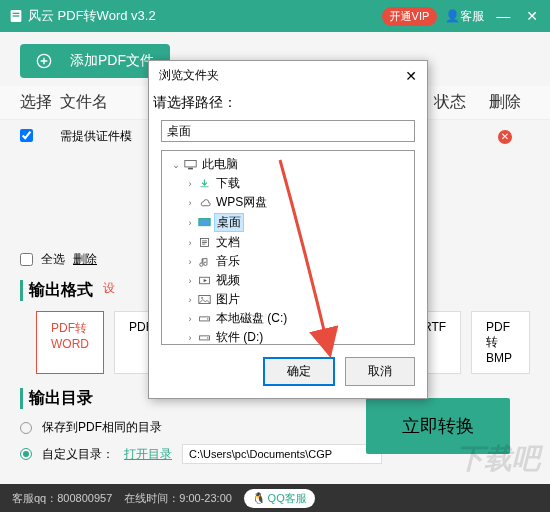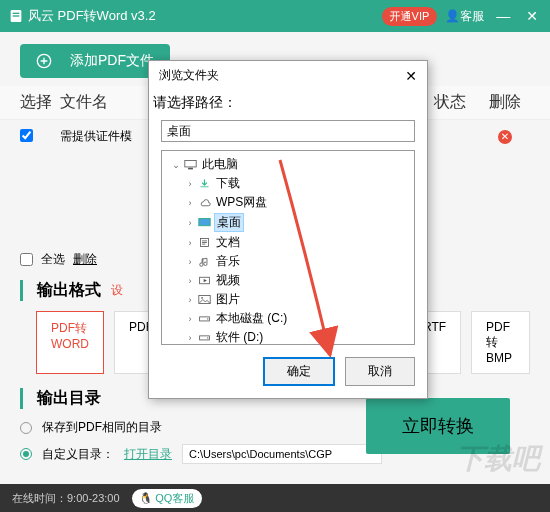--- a/index.html
+++ b/index.html
@@ -25,21 +25,21 @@
 .table-row { display: flex; align-items: center; padding: 8px 20px; font-size: 12px; }
 .td-check { width: 40px; }
 .td-name { flex: 1; }
 .td-status { width: 60px; }
 .td-delete { width: 50px; text-align: center; }
 .del-icon { display: inline-block; width: 14px; height: 14px; background: #e74c3c; border-radius: 50%; color: #fff; line-height: 14px; text-align: center; font-size: 10px; }
 
 .bottom-section { position: absolute; bottom: 30px; left: 0; right: 0; padding: 10px 20px; }
 .select-bar { display: flex; align-items: center; gap: 8px; font-size: 12px; margin-bottom: 12px; }
 
-.section-title { font-size: 16px; font-weight: bold; border-left: 3px solid #2fa98c; padding-left: 14px; margin-bottom: 10px; display: flex; align-items: center; gap: 10px; }
+.section-title { font-size: 16px; font-weight: bold; border-left: 3px solid #2fa98c; padding-left: 6px; margin-bottom: 10px; display: flex; gap: 10px; }
 .settings-link { font-size: 12px; font-weight: normal; color: #e74c3c; cursor: pointer; }
 
 .format-row { display: flex; gap: 10px; margin-bottom: 14px; }
 .format-btn { padding: 8px 14px; border: 1px solid #ddd; font-size: 12px; cursor: pointer; background: #fff; }
 .format-btn.active { border-color: #e74c3c; color: #e74c3c; margin-left: 16px; }
 
 .dir-row { display: flex; align-items: center; gap: 10px; font-size: 12px; margin-bottom: 8px; }
 .radio { display: inline-block; width: 12px; height: 12px; border: 1px solid #999; border-radius: 50%; position: relative; }
 .radio.checked { border-color: #2fa98c; }
 .radio.checked::after { content: ''; position: absolute; width: 6px; height: 6px; background: #2fa98c; border-radius: 50%; top: 2px; left: 2px; }
@@ -143,20 +143,21 @@
   <div class="dir-row" style="position:relative">
     <span class="radio checked"></span>
     <span>自定义目录：</span>
     <span class="open-link">打开目录</span>
     <input class="path-input" value="C:\Users\pc\Documents\CGP" style="">
     <div class="convert-btn">立即转换</div>
   </div>
 </div>
 
 <div class="status-bar">
+  <span>客服qq：800800957</span>
   <span>在线时间：9:00-23:00</span>
   <span class="qq-btn">🐧<span>QQ客服</span></span>
 </div>
 
 <div class="watermark">下载吧</div>
 
 <div class="dialog">
   <div class="dlg-title">
     <span>浏览文件夹</span>
     <span class="dlg-close">✕</span>

